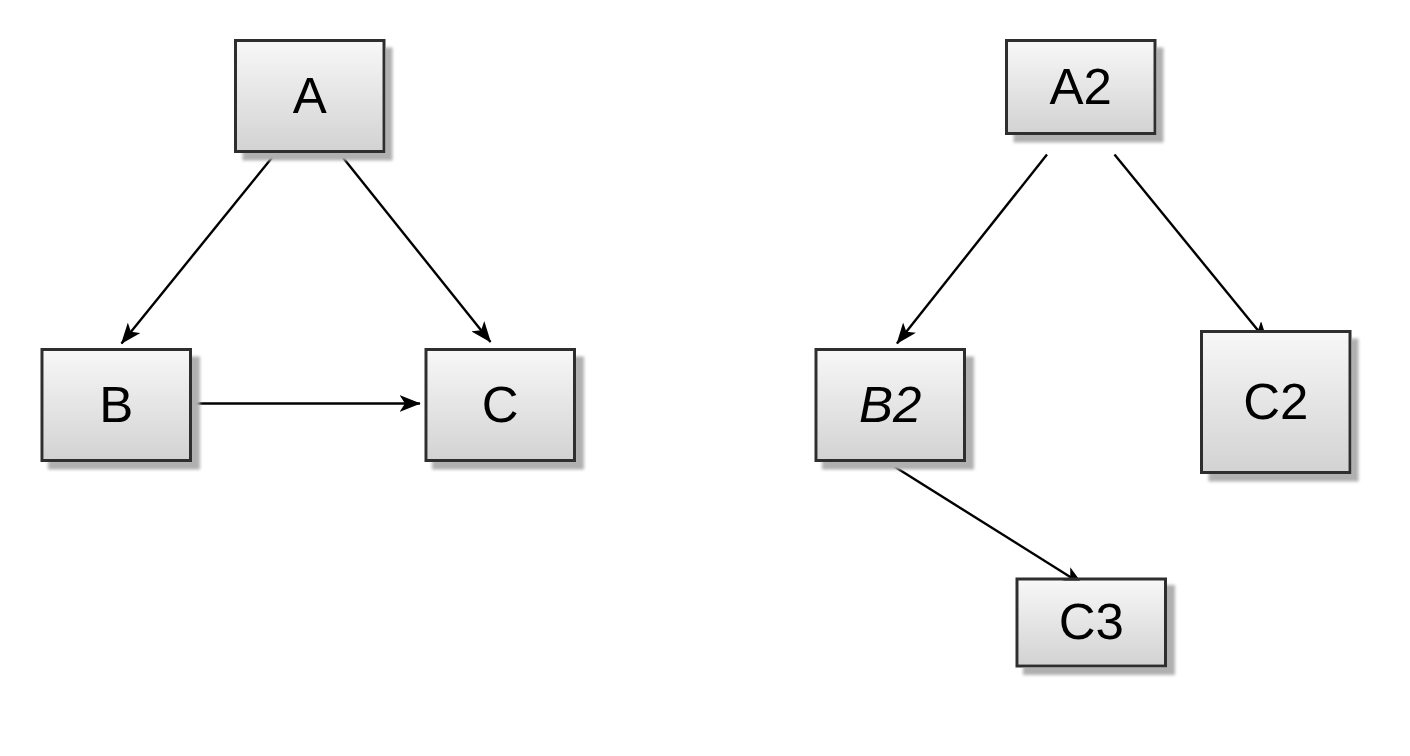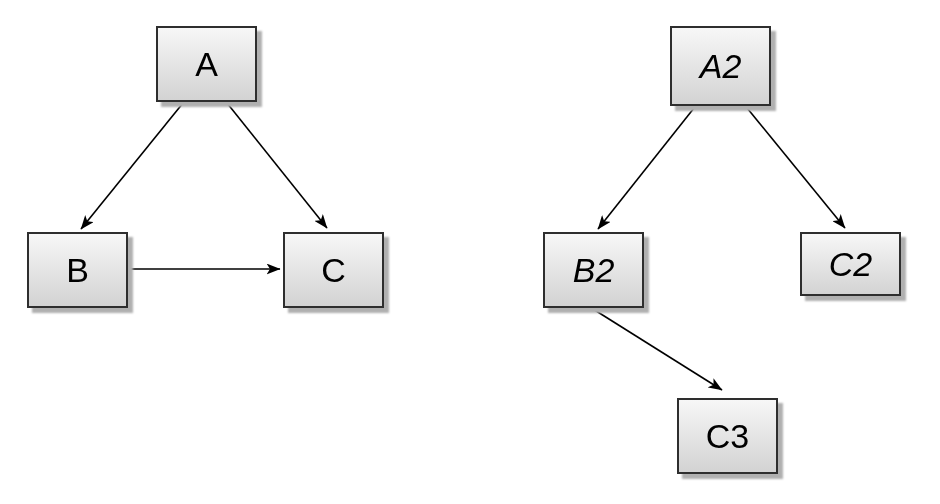--- a/index.html
+++ b/index.html
@@ -64,26 +64,26 @@
   <div id="nodes-layer">
       <div class="node" style="left: 156px; top: 26px; width: 101px; height: 76px;">
         <span class="node-label">A</span>
       </div>
       <div class="node" style="left: 27px; top: 232px; width: 101px; height: 76px;">
         <span class="node-label">B</span>
       </div>
       <div class="node" style="left: 283px; top: 232px; width: 101px; height: 76px;">
         <span class="node-label">C</span>
       </div>
-      <div class="node" style="left: 670px; top: 26px; width: 101px; height: 80px; font-style: italic;">
+      <div class="node" style="left: 670px; top: 26px; width: 101px; height: 64px;">
         <span class="node-label">A2</span>
       </div>
       <div class="node" style="left: 543px; top: 232px; width: 101px; height: 76px; font-style: italic;">
         <span class="node-label">B2</span>
       </div>
-      <div class="node" style="left: 800px; top: 232px; width: 101px; height: 64px; font-style: italic;">
+      <div class="node" style="left: 800px; top: 220px; width: 101px; height: 96px;">
         <span class="node-label">C2</span>
       </div>
-      <div class="node" style="left: 677px; top: 398px; width: 101px; height: 76px;">
+      <div class="node" style="left: 677px; top: 385px; width: 101px; height: 60px;">
         <span class="node-label">C3</span>
       </div>
     </div>
 </div>
 
 </body></html>

